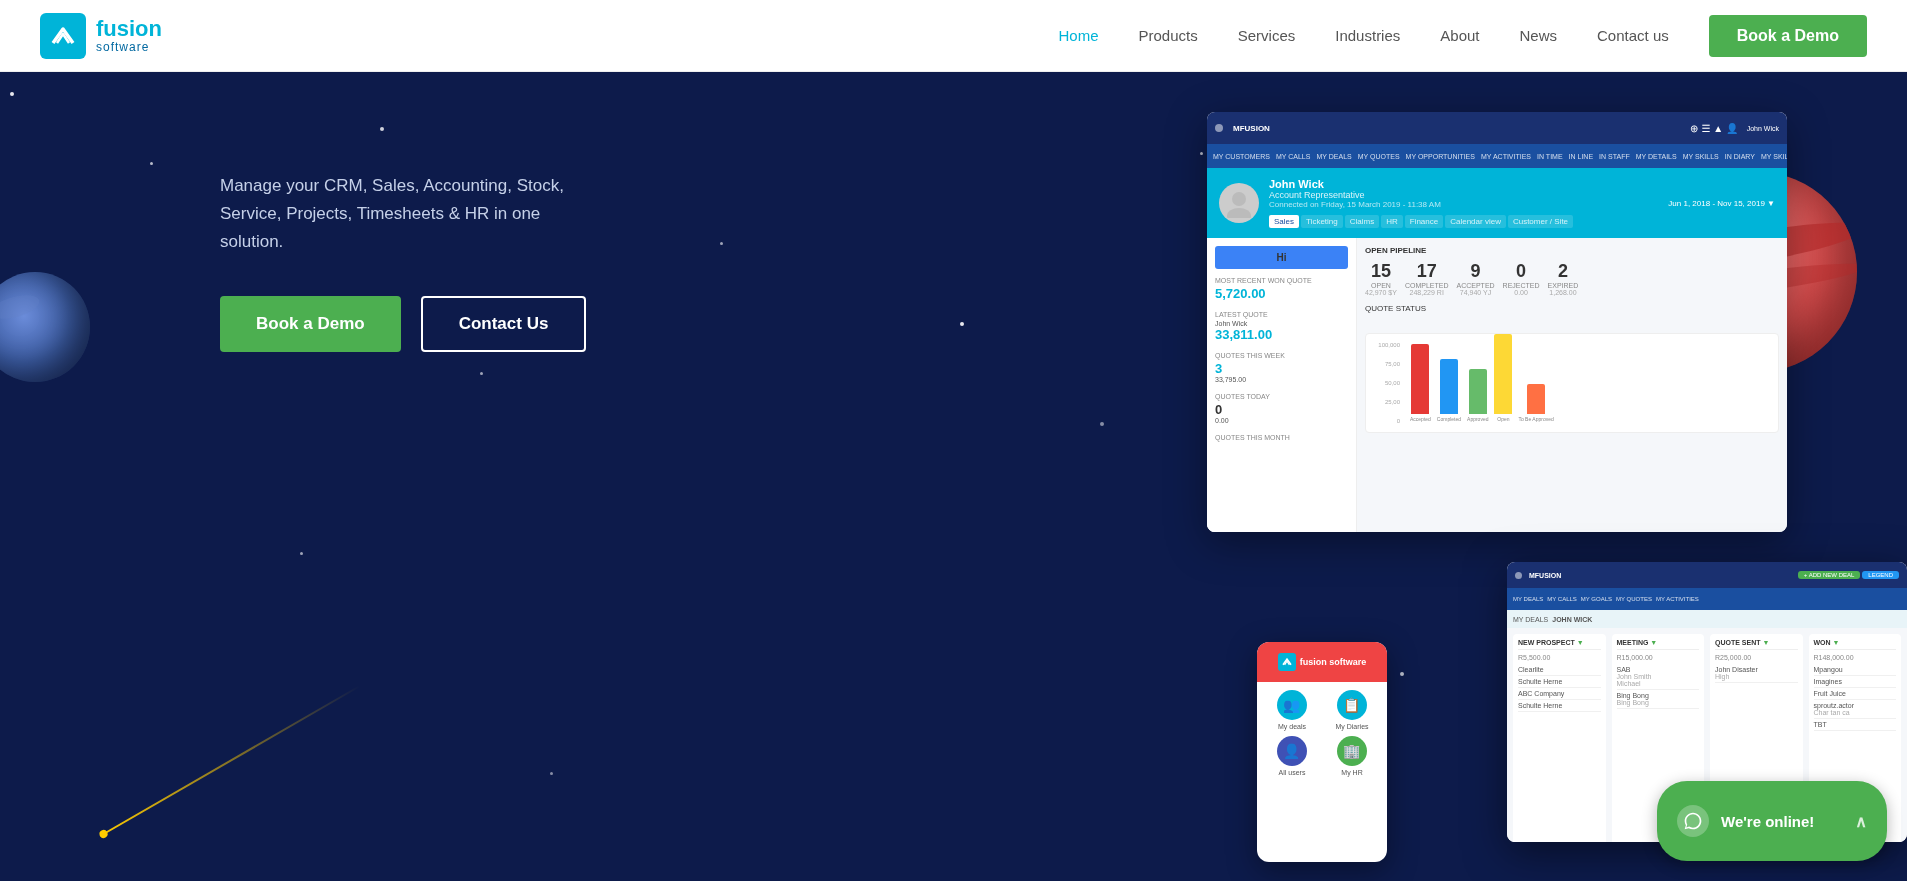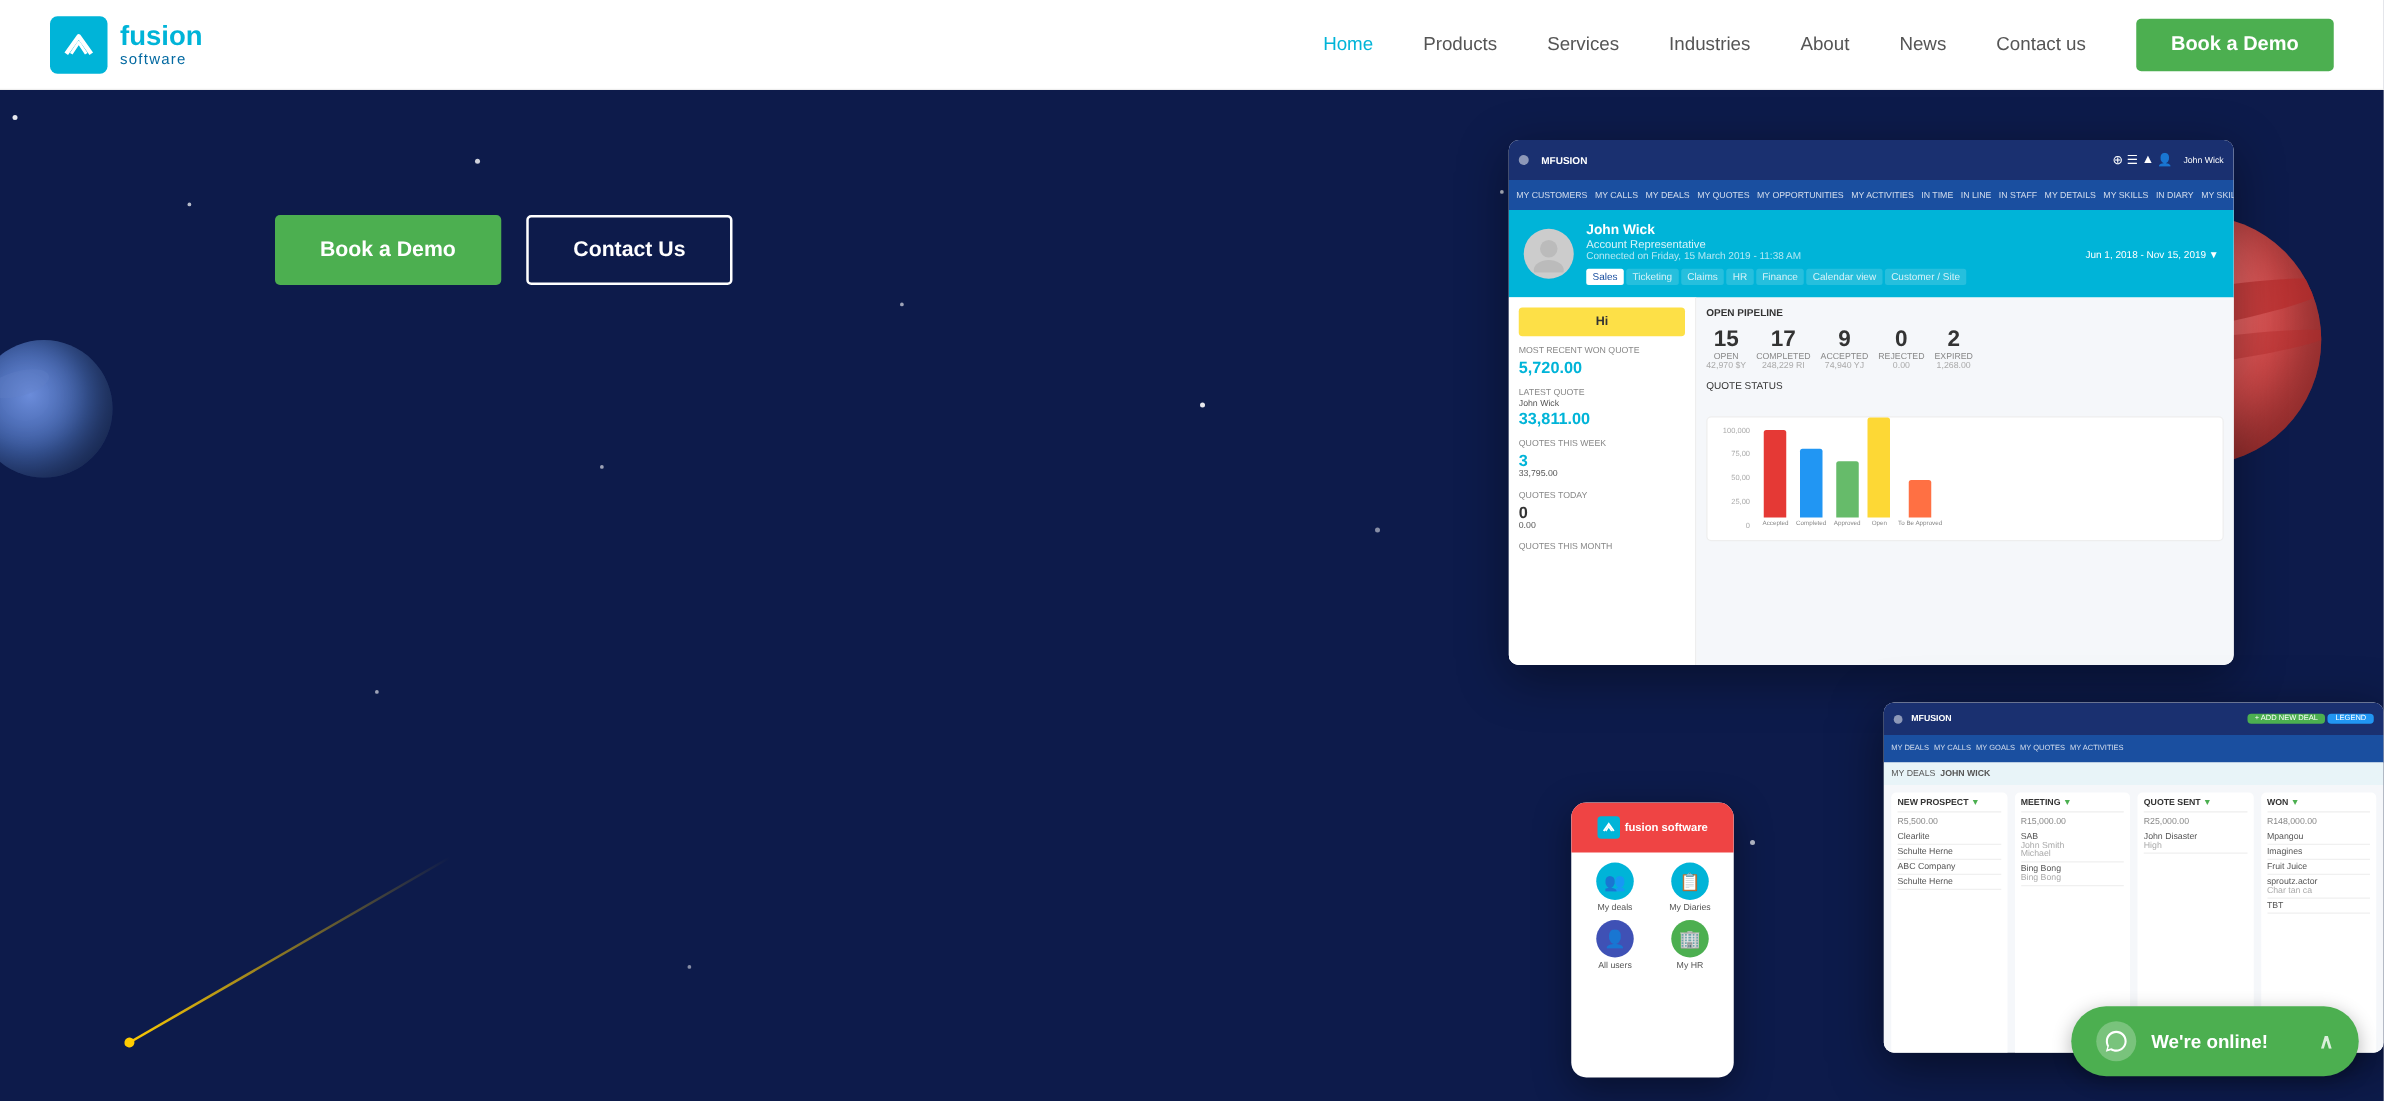--- a/index.html
+++ b/index.html
@@ -458,21 +458,21 @@
     .dash-mobile-label { font-size: 7px; color: #555; text-align: center; }
 
     
     .chat-widget {
       position: fixed;
       bottom: 20px;
       right: 20px;
       background: #4caf50;
       color: #fff;
       border-radius: 30px;
-      padding: 12px 20px;
+      padding: 24px 20px;
       display: flex;
       align-items: center;
       gap: 12px;
       font-size: 15px;
       font-weight: 600;
       box-shadow: 0 4px 15px rgba(0,0,0,0.3);
       cursor: pointer;
       z-index: 100;
       min-width: 230px;
     }
@@ -541,20 +541,21 @@
   <div class="planet-left"></div>
 
   <div class="planet-right">
     <div class="planet-right-stripe1"></div>
     <div class="planet-right-stripe2"></div>
   </div>
 
   <div class="shooting-star"></div>
 
   <div class="hero-content">
+    <p class="hero-subtitle">Manage your CRM, Sales, Accounting, Stock, Service, Projects, Timesheets &amp; HR in one solution.</p>
     <div class="hero-buttons">
       <button class="btn-book-demo-hero">Book a Demo</button>
       <button class="btn-contact-us">Contact Us</button>
     </div>
   </div>
 
   <div class="hero-images">
 
     <div class="dash-main">
       <div class="dash-topbar">
@@ -606,21 +607,21 @@
             <span class="dash-tab">Calendar view</span>
             <span class="dash-tab">Customer / Site</span>
           </div>
         </div>
         <div style="font-size:8px;color:#fff;margin-left:auto;white-space:nowrap;">
           Jun 1, 2018 - Nov 15, 2019 ▼
         </div>
       </div>
       <div class="dash-body">
         <div class="dash-left-panel">
-          <div style="text-align:center;padding:6px 0;font-size:10px;color:#333;font-weight:600;background:#fde047;border-radius:3px;margin-bottom:8px;">Hi</div>
+          <div style="text-align:center;padding:6px 0;font-size:10px;color:#333;font-weight:600;background:#3b82f6;border-radius:3px;margin-bottom:8px;">Hi</div>
           <div class="dash-stat-block">
             <div class="dash-stat-label">MOST RECENT WON QUOTE</div>
             <div class="dash-stat-value">5,720.00</div>
           </div>
           <div class="dash-stat-block">
             <div class="dash-stat-label">LATEST QUOTE</div>
             <div class="dash-stat-sub">John Wick</div>
             <div class="dash-stat-value">33,811.00</div>
           </div>
           <div class="dash-stat-block">

